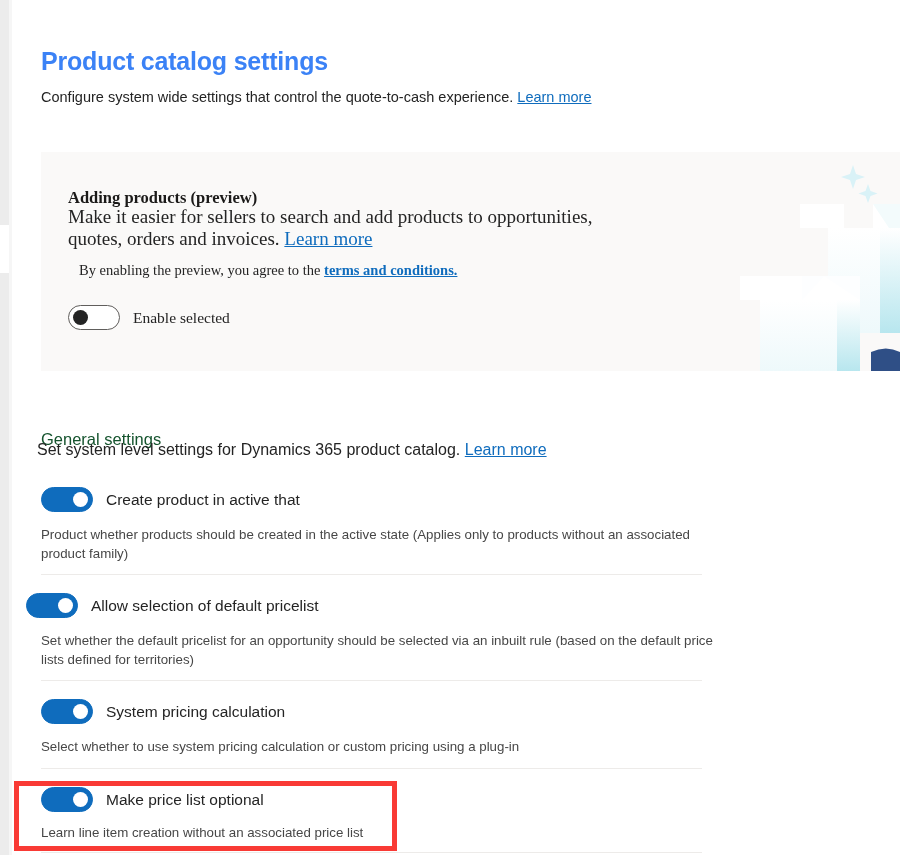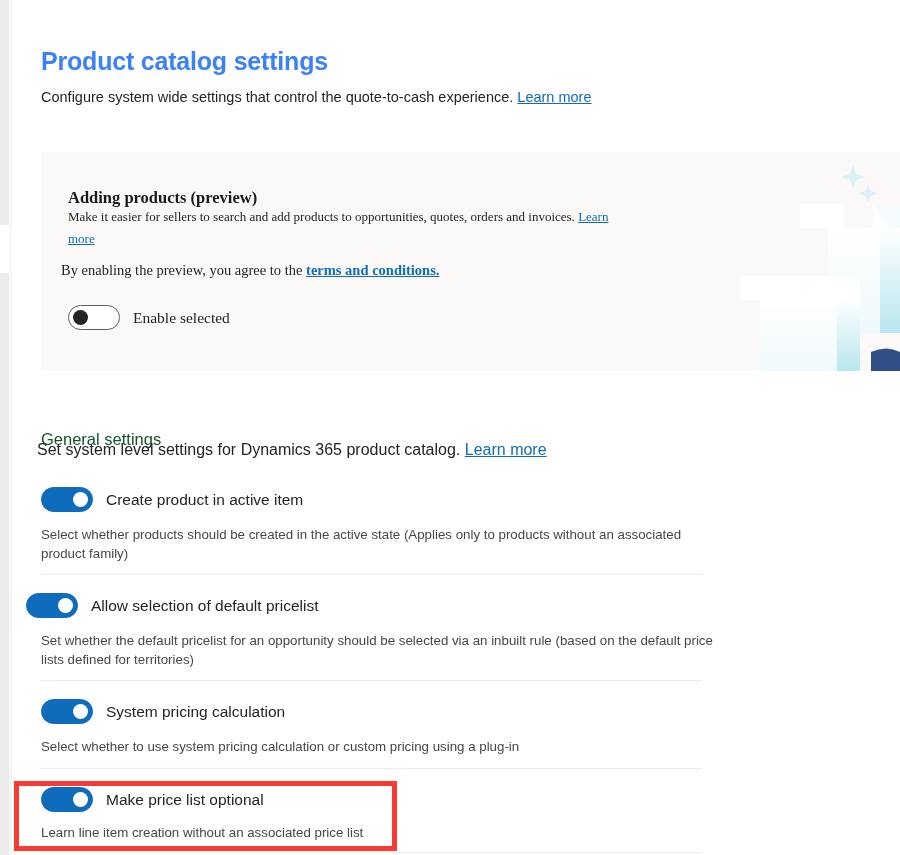--- a/index.html
+++ b/index.html
@@ -95,28 +95,28 @@
     font-size: 16.5px;
     font-weight: 700;
     color: #1b1a19;
   }
 
   .card-desc {
     position: absolute;
     left: 27px;
     top: 54px;
     width: 560px;
-    font-size: 13px;
+    font-size: 19px;
     line-height: 22px;
     color: #242424;
   }
 
   .card-terms {
     position: absolute;
-    left: 20px;
+    left: 38px;
     top: 110px;
     font-size: 14.5px;
     color: #242424;
   }
   .card-terms a.link { font-weight: 600; }
 
   
   .toggle-row {
     position: absolute;
     display: flex;
@@ -308,23 +308,23 @@
   <h2 class="section-title">General settings</h2>
   <div class="section-desc">
     <span>Set system level settings for Dynamics 365 product catalog.</span>
     <a class="link">Learn more</a>
   </div>
 
   <div class="toggle-row" style="left:29px; top:487px;">
     <div class="switch on">
       <span class="knob"></span>
     </div>
-    <span class="toggle-label">Create product in active item</span>
-  </div>
-  <div class="setting-desc" style="top:525px;">Select whether products should be created in the active state (Applies only to products without an associated product family)</div>
+    <span class="toggle-label">Create product in active that</span>
+  </div>
+  <div class="setting-desc" style="top:525px;">Product whether products should be created in the active state (Applies only to products without an associated product family)</div>
   <div class="divider" style="top:574px;"></div>
 
   <div class="toggle-row" style="left:14px; top:593px;">
     <div class="switch on">
       <span class="knob"></span>
     </div>
     <span class="toggle-label">Allow selection of default pricelist</span>
   </div>
   <div class="setting-desc" style="top:631px;">Set whether the default pricelist for an opportunity should be selected via an inbuilt rule (based on the default price lists defined for territories)</div>
   <div class="divider" style="top:680px;"></div>

